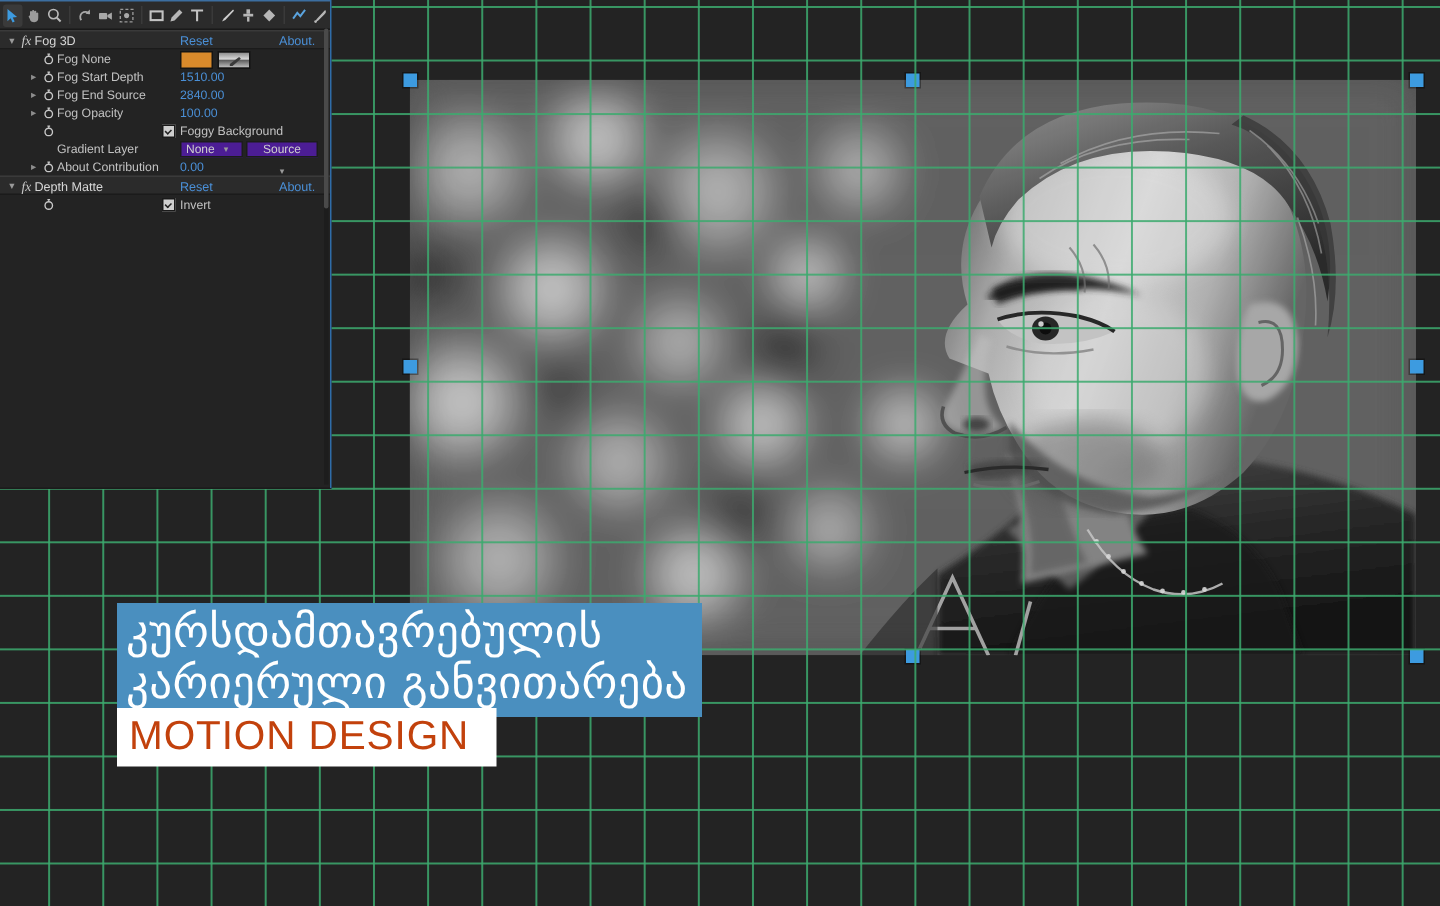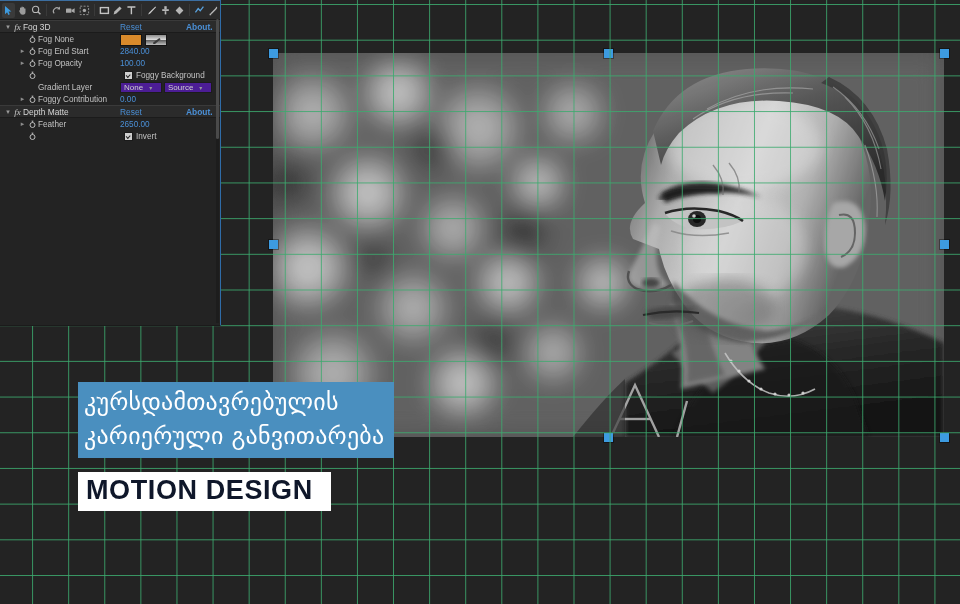--- a/index.html
+++ b/index.html
@@ -46,36 +46,36 @@
   .sel-handle {
     position: absolute;
     width: 9px; height: 9px;
     background: #3d9be0;
     box-shadow: 0 0 0 1px rgba(0,0,0,.35);
   }
 
   
   .title-band {
     position: absolute;
-    left: 78px; top: 382px;
+    left: 78px; top: 402px;
     background: #4a8fbf;
     padding: 3px 10px 5px 6px;
     color: #ffffff;
-    font-size: 24px;
+    font-size: 30px;
     line-height: 34px;
     letter-spacing: .2px;
     white-space: nowrap;
     font-family: "DejaVu Sans", sans-serif;
   }
   .subtitle-band {
     position: absolute;
     left: 78px; top: 472px;
     background: #ffffff;
-    color: #0f172a;
-    font-weight: bold;
+    color: #c2410c;
+    font-weight: normal;
     font-size: 27px;
     line-height: 33px;
     padding: 2px 18px 4px 8px;
     white-space: nowrap;
     letter-spacing: .6px;
   }
 
   
   .ec-panel {
     position: absolute;
@@ -146,21 +146,21 @@
     color: #d6d6d6;
     font-size: 8.4px;
     flex: 0 0 auto;
   }
   .hdr-reset {
     position: absolute; left: 120px;
     color: #4a8fd6; font-size: 8.4px;
   }
   .hdr-about {
     position: absolute; left: 186px;
-    color: #4a8fd6; font-size: 8.4px; font-weight: bold;
+    color: #4a8fd6; font-size: 8.4px;
   }
 
   .prop-indent { flex: 0 0 14px; }
   .prop-arrow {
     flex: 0 0 9px; color: #8d8d8d; font-size: 7px; text-align: center;
   }
   .stopwatch {
     flex: 0 0 11px;
     display: flex; align-items: center; justify-content: center;
   }
@@ -184,21 +184,21 @@
     background: #d98a2b;
     border: 1px solid #141414;
   }
   .eyedrop {
     width: 20px; height: 10px;
     border: 1px solid #141414;
     background: linear-gradient(180deg,#8c8c8c 0%,#d9d9d9 45%,#5a5a5a 50%,#bfbfbf 100%);
     display:flex; align-items:center; justify-content:center;
   }
   .chk-wrap {
-    position: absolute; left: 124px;
+    position: absolute; left: 108px;
     display: flex; align-items: flex-start; gap: 3px;
   }
   .chkbox {
     width: 7px; height: 7px;
     background: #cfcfcf;
     border: 1px solid #1a1a1a;
     position: relative;
   }
   .chkbox::after {
     content: "";
@@ -532,31 +532,43 @@
         <span class="swatch-wrap">
           <span class="swatch"></span>
           <span class="eyedrop">
             <svg width="12" height="7" viewBox="0 0 12 7">
                 <path d="M9.4 1 L10.6 2.2 L5 7 L3.2 7 L3.2 5.6 Z" fill="#3a3a3a"></path>
               </svg>
           </span>
         </span>
       </div>
 
-
       <div class="row">
         <span class="prop-indent"></span>
         <span class="prop-arrow">▸</span>
         <span class="stopwatch">
           <svg width="7" height="8" viewBox="0 0 7 8">
               <circle cx="3.5" cy="5" r="2.5" fill="none" stroke="#c8c8c8" stroke-width="0.9"></circle>
               <path d="M2.6 1.1 H4.4 M3.5 1.2 V2.5" stroke="#c8c8c8" stroke-width="0.8"></path>
             </svg>
         </span>
-        <span class="prop-label">Fog End Start</span>
+        <span class="prop-label">Fog Start Depth</span>
+        <span class="prop-value">1510.00</span>
+      </div>
+
+      <div class="row">
+        <span class="prop-indent"></span>
+        <span class="prop-arrow">▸</span>
+        <span class="stopwatch">
+          <svg width="7" height="8" viewBox="0 0 7 8">
+              <circle cx="3.5" cy="5" r="2.5" fill="none" stroke="#c8c8c8" stroke-width="0.9"></circle>
+              <path d="M2.6 1.1 H4.4 M3.5 1.2 V2.5" stroke="#c8c8c8" stroke-width="0.8"></path>
+            </svg>
+        </span>
+        <span class="prop-label">Fog End Source</span>
         <span class="prop-value">2840.00</span>
       </div>
 
       <div class="row">
         <span class="prop-indent"></span>
         <span class="prop-arrow">▸</span>
         <span class="stopwatch">
           <svg width="7" height="8" viewBox="0 0 7 8">
               <circle cx="3.5" cy="5" r="2.5" fill="none" stroke="#c8c8c8" stroke-width="0.9"></circle>
               <path d="M2.6 1.1 H4.4 M3.5 1.2 V2.5" stroke="#c8c8c8" stroke-width="0.8"></path>
@@ -585,61 +597,49 @@
       <div class="row">
         <span class="prop-indent"></span>
         <span class="prop-arrow"></span>
         <span class="stopwatch"></span>
         <span class="prop-label">Gradient Layer</span>
         <span class="dd-wrap">
           <span class="dropdown" style="width:42px;">
             <span>None</span>
             <span class="dd-caret">▾</span>
           </span>
-          <span class="dropdown" style="width:48px;">
+          <span class="dropdown" style="width:48px;flex-direction:column;">
             <span>Source</span>
             <span class="dd-caret">▾</span>
           </span>
         </span>
       </div>
 
       <div class="row">
         <span class="prop-indent"></span>
         <span class="prop-arrow">▸</span>
         <span class="stopwatch">
           <svg width="7" height="8" viewBox="0 0 7 8">
               <circle cx="3.5" cy="5" r="2.5" fill="none" stroke="#c8c8c8" stroke-width="0.9"></circle>
               <path d="M2.6 1.1 H4.4 M3.5 1.2 V2.5" stroke="#c8c8c8" stroke-width="0.8"></path>
             </svg>
         </span>
-        <span class="prop-label">Foggy Contribution</span>
+        <span class="prop-label">About Contribution</span>
         <span class="prop-value">0.00</span>
       </div>
 
       <div class="row header">
         <span class="twisty">▾</span>
         <span class="fx-badge">fx</span>
         <span class="eff-name">Depth Matte</span>
         <span class="hdr-reset">Reset</span>
         <span class="hdr-about">About.</span>
       </div>
 
 
-      <div class="row">
-        <span class="prop-indent"></span>
-        <span class="prop-arrow">▸</span>
-        <span class="stopwatch">
-          <svg width="7" height="8" viewBox="0 0 7 8">
-              <circle cx="3.5" cy="5" r="2.5" fill="none" stroke="#c8c8c8" stroke-width="0.9"></circle>
-              <path d="M2.6 1.1 H4.4 M3.5 1.2 V2.5" stroke="#c8c8c8" stroke-width="0.8"></path>
-            </svg>
-        </span>
-        <span class="prop-label">Feather</span>
-        <span class="prop-value">2650.00</span>
-      </div>
 
       <div class="row">
         <span class="prop-indent"></span>
         <span class="prop-arrow"></span>
         <span class="stopwatch">
           <svg width="7" height="8" viewBox="0 0 7 8">
               <circle cx="3.5" cy="5" r="2.5" fill="none" stroke="#c8c8c8" stroke-width="0.9"></circle>
               <path d="M2.6 1.1 H4.4 M3.5 1.2 V2.5" stroke="#c8c8c8" stroke-width="0.8"></path>
             </svg>
         </span>

